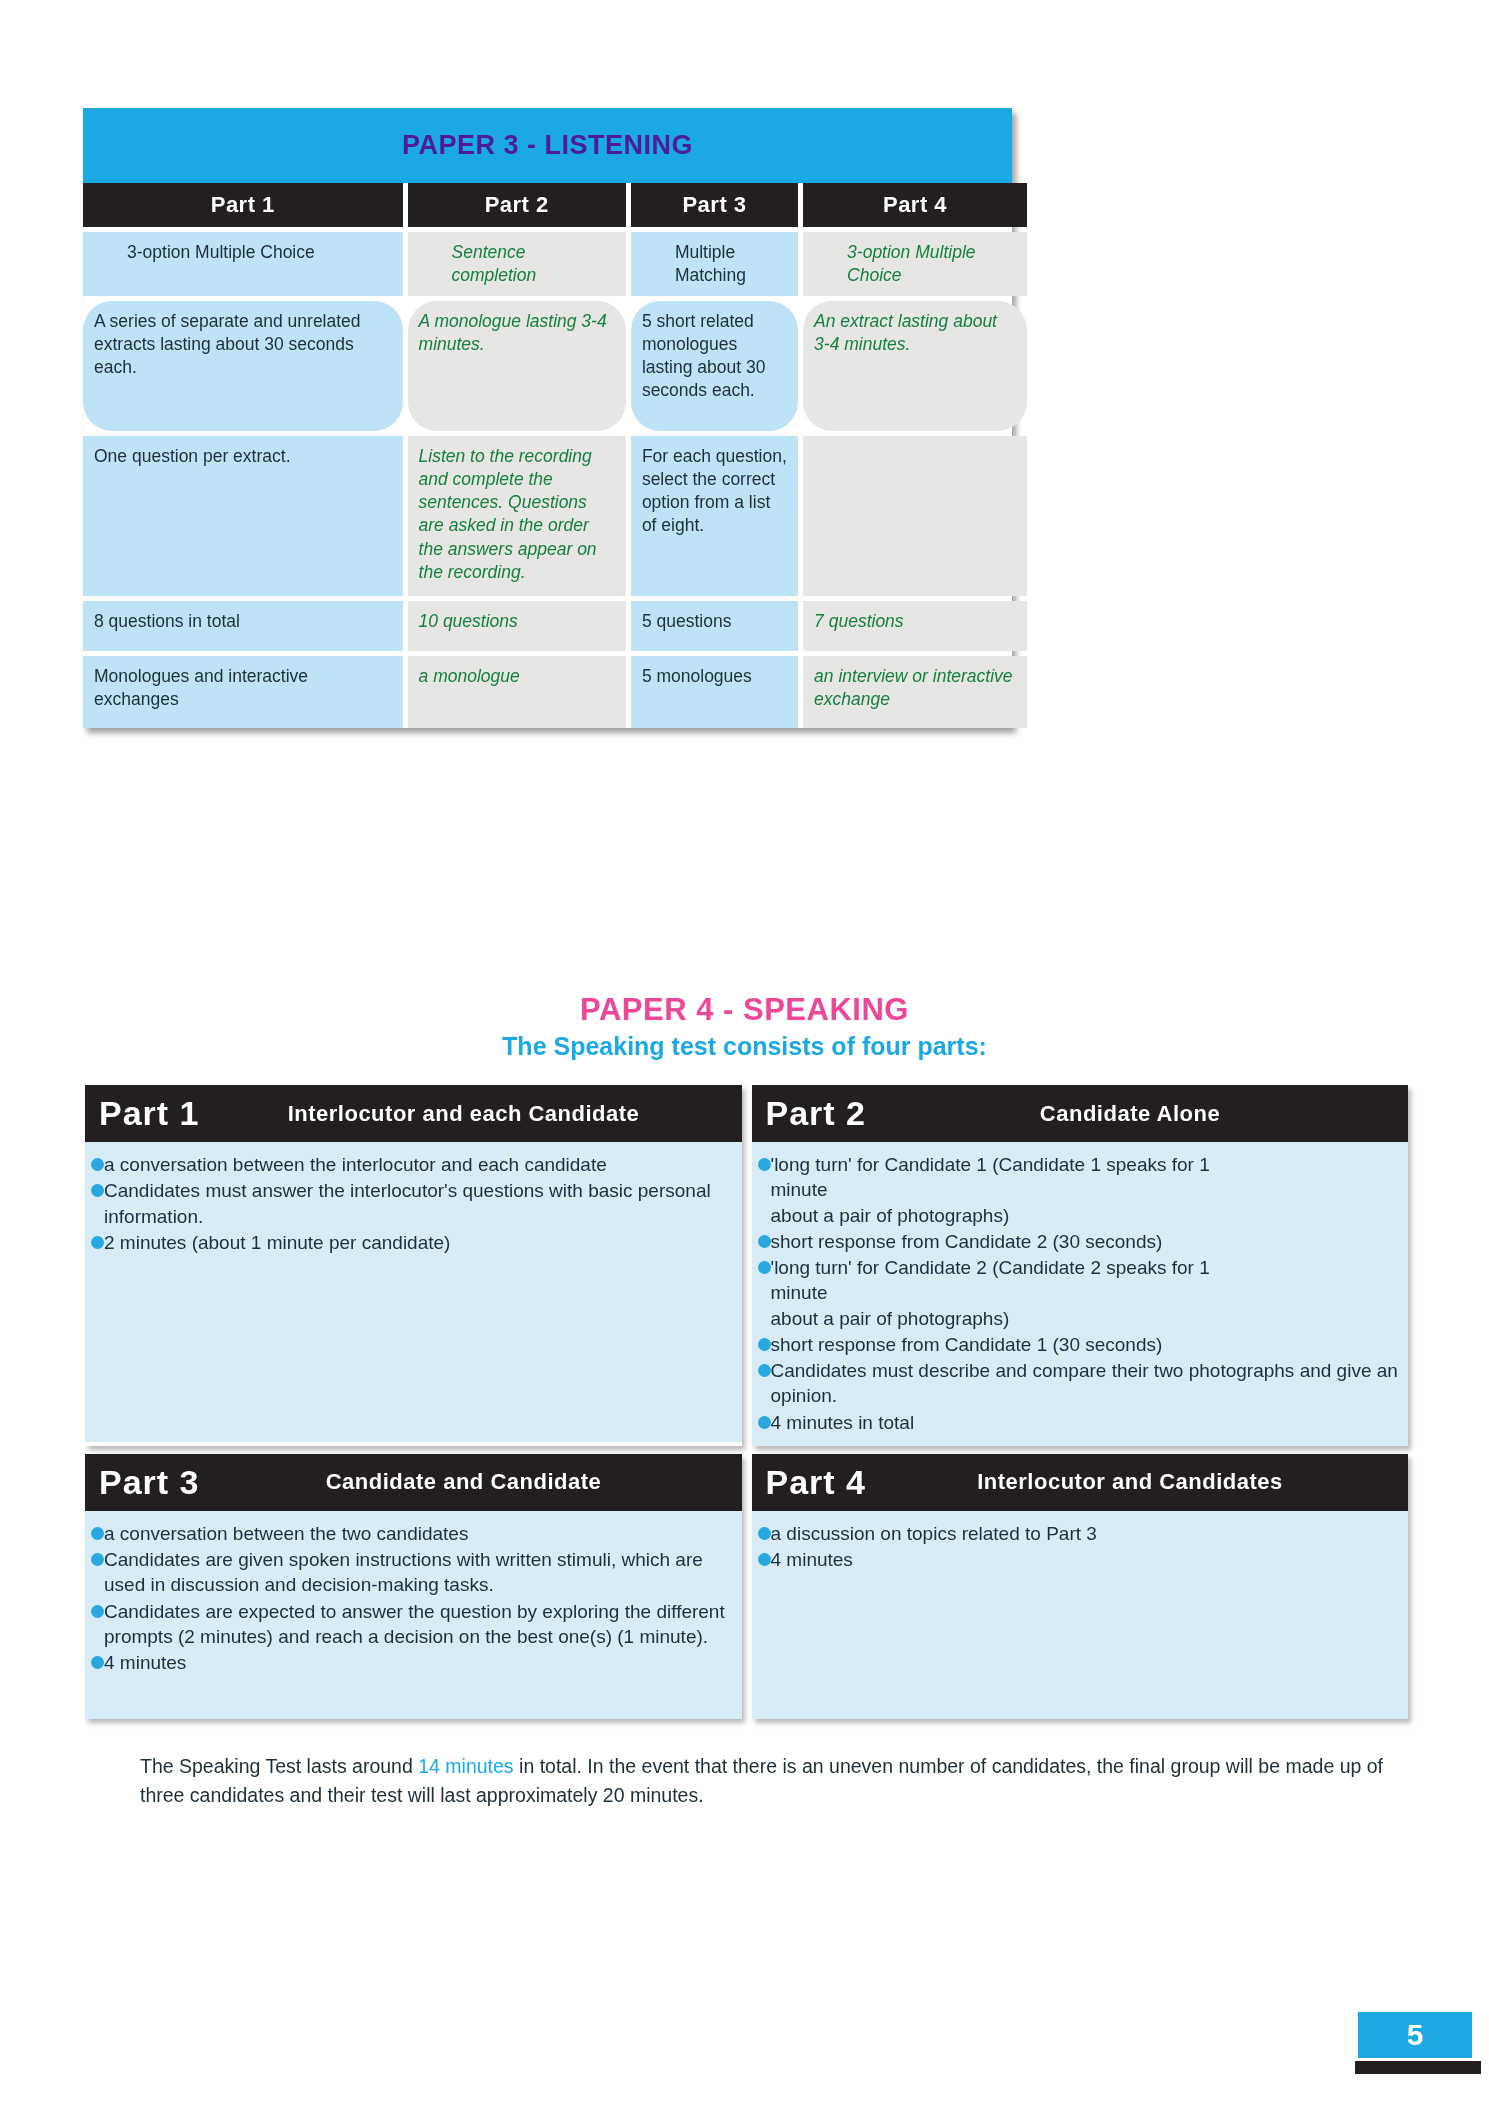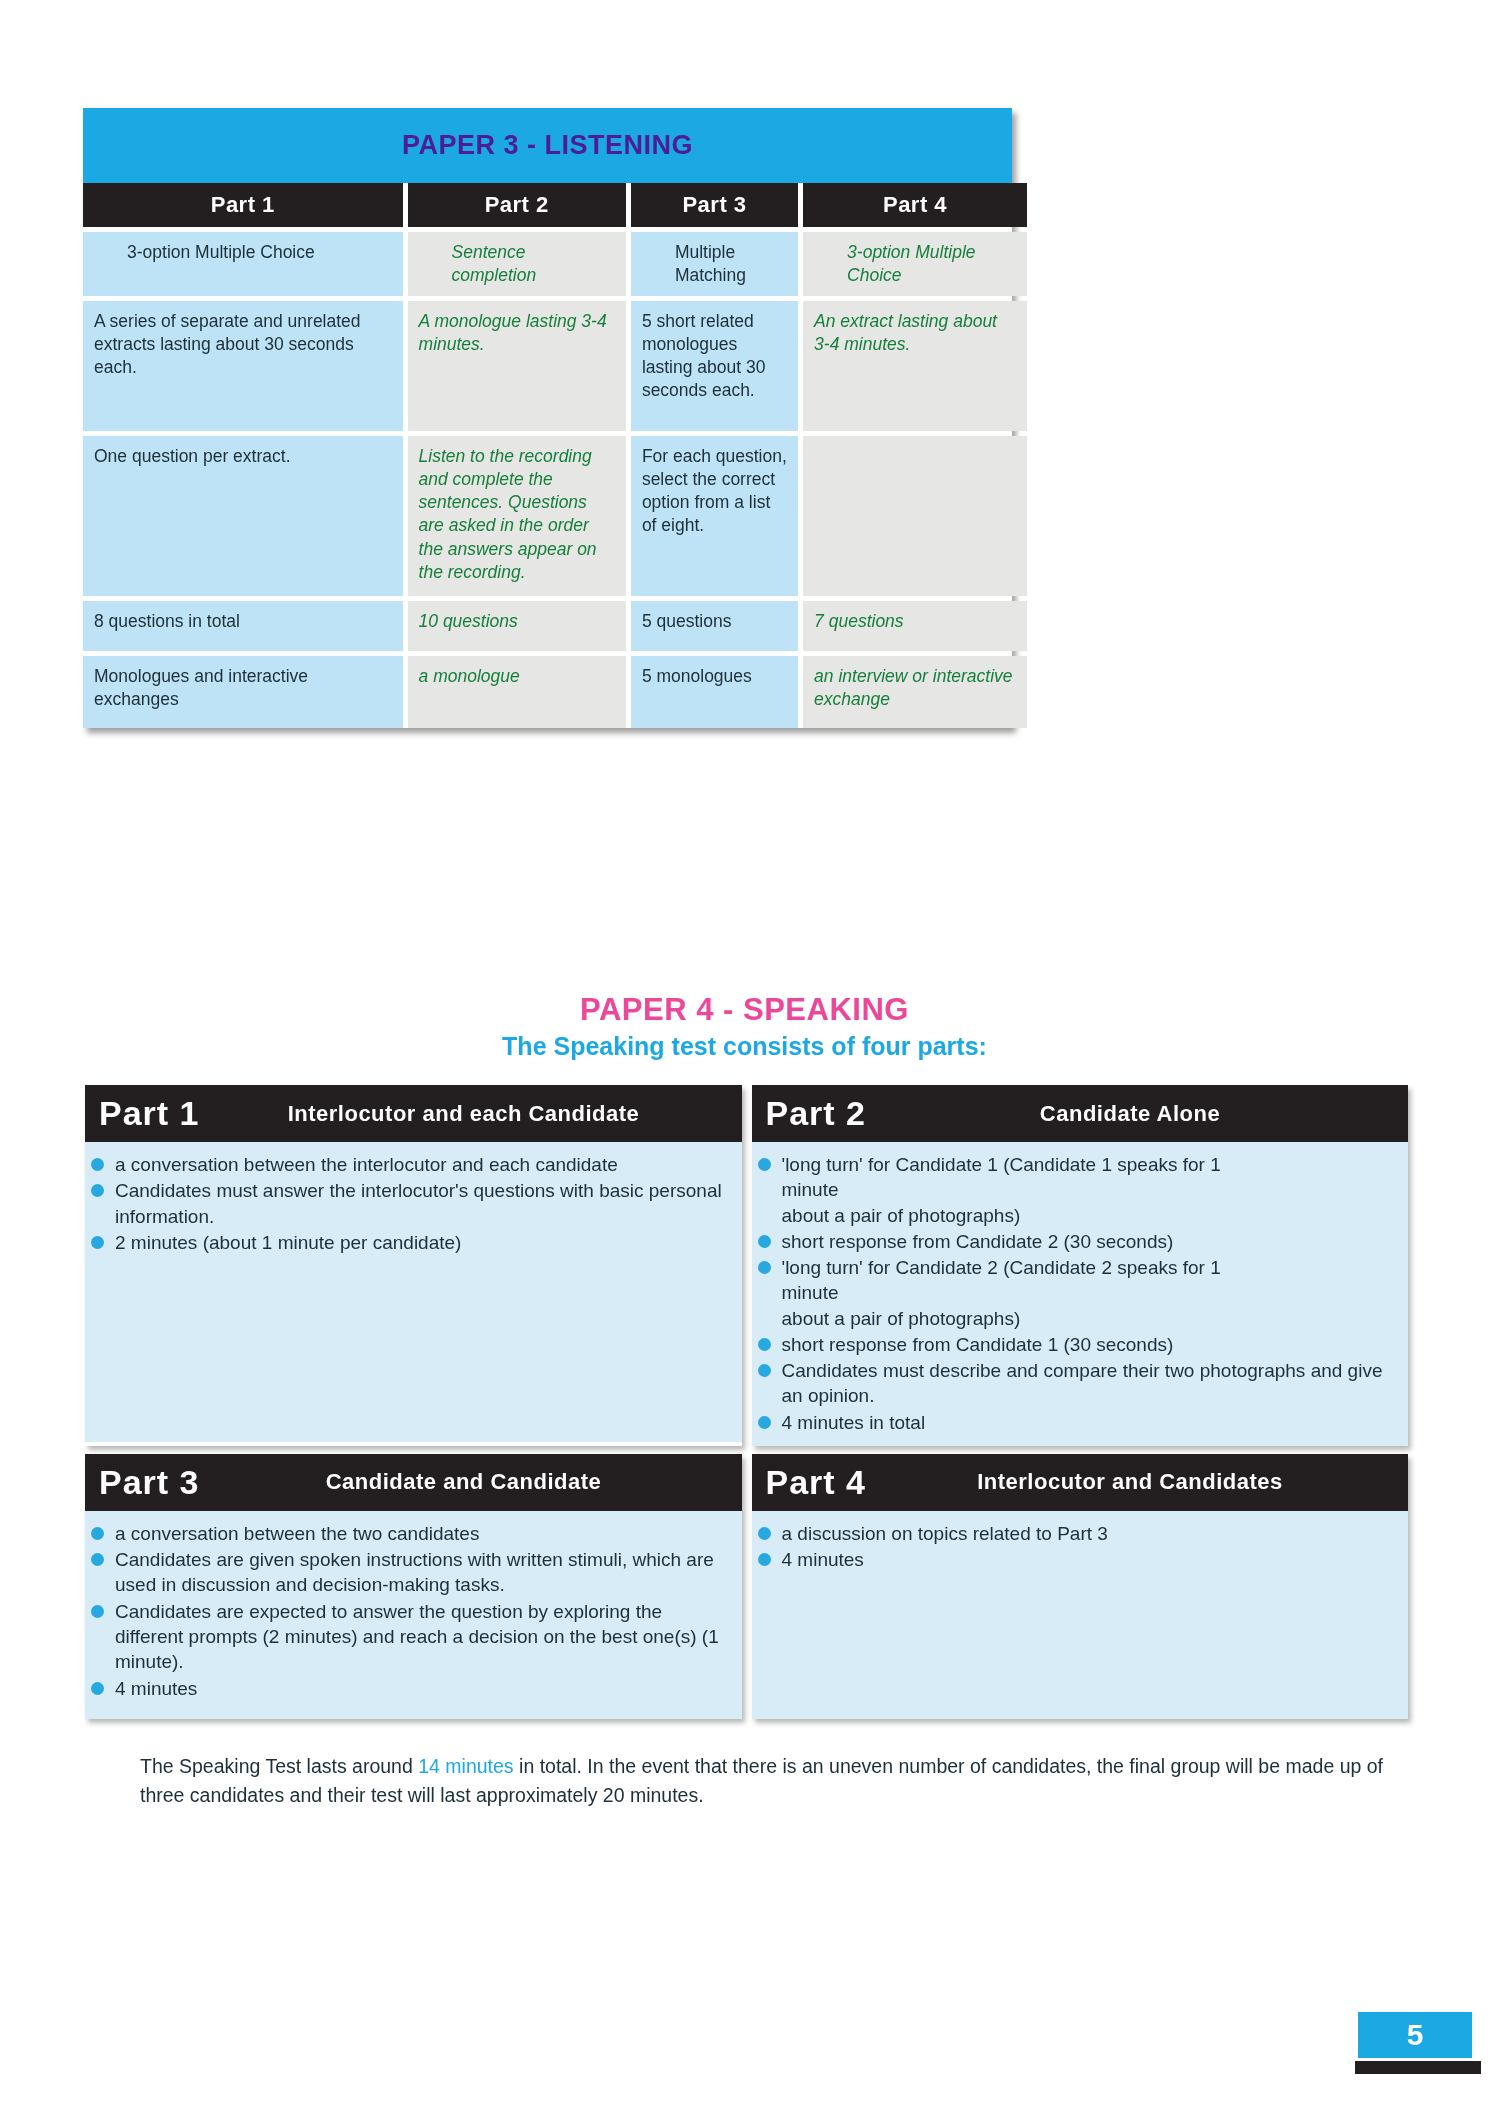--- a/index.html
+++ b/index.html
@@ -23,21 +23,21 @@
     gap: 5px; background: #ffffff; }
   .lhead {
     background: #231F20; color: #ffffff; height: 44px;
     display: flex; align-items: center; justify-content: center;
     font-size: 22px; font-weight: bold; letter-spacing: 0.5px;
   }
   .lcell { padding: 9px 11px; font-size: 17.5px; line-height: 1.32; }
   .lcell.blue { background: #BEE3F6; }
   .lcell.gray { background: #E6E6E4; color: #15803d; font-style: italic; }
   .r1 { min-height: 60px; padding-left: 44px; }
-  .r2 { min-height: 130px; }
+  .r2 { min-height: 130px; border-radius: 29px; }
   .r3 { min-height: 160px; }
   .r4 { min-height: 50px; }
   .r5 { min-height: 72px; }
 
   
   .speaking-title {
     position: absolute; top: 992px; left: 0; width: 100%;
     text-align: center; font-size: 31px; font-weight: bold; color: #ec4899;
     letter-spacing: 0.5px;
   }
@@ -53,21 +53,21 @@
   .part-header {
     background: #231F20; color: #ffffff; height: 57px;
     display: flex; align-items: center; padding: 0 14px;
   }
   .part-label { font-size: 34px; font-weight: bold; letter-spacing: 1px; white-space: nowrap; }
   .part-subtitle { flex: 1; text-align: center; font-size: 22px; font-weight: bold; letter-spacing: 0.5px; }
   .part-body { background: #D8ECF8; padding: 10px 8px 10px 6px; }
   .part-body.row1 { min-height: 300px; }
   .part-body.row2 { min-height: 208px; }
   .part-body ul { list-style: none; }
-  .part-body li { display: flex; gap: 11px; margin-bottom: 1px; }
+  .part-body li { display: flex; margin-bottom: 1px; }
   .dot { width: 13px; height: 13px; border-radius: 50%; background: #29A8E0;
     flex: 0 0 auto; margin-top: 6px; }
   .bullet-text { font-size: 19px; line-height: 1.33; white-space: pre-line; }
 
   
   .footnote {
     position: absolute; left: 140px; top: 1752px; width: 1255px;
     font-size: 19.5px; line-height: 1.5; color: #1d2f38;
   }
   .footnote .hl { color: #1CA8E2; }

